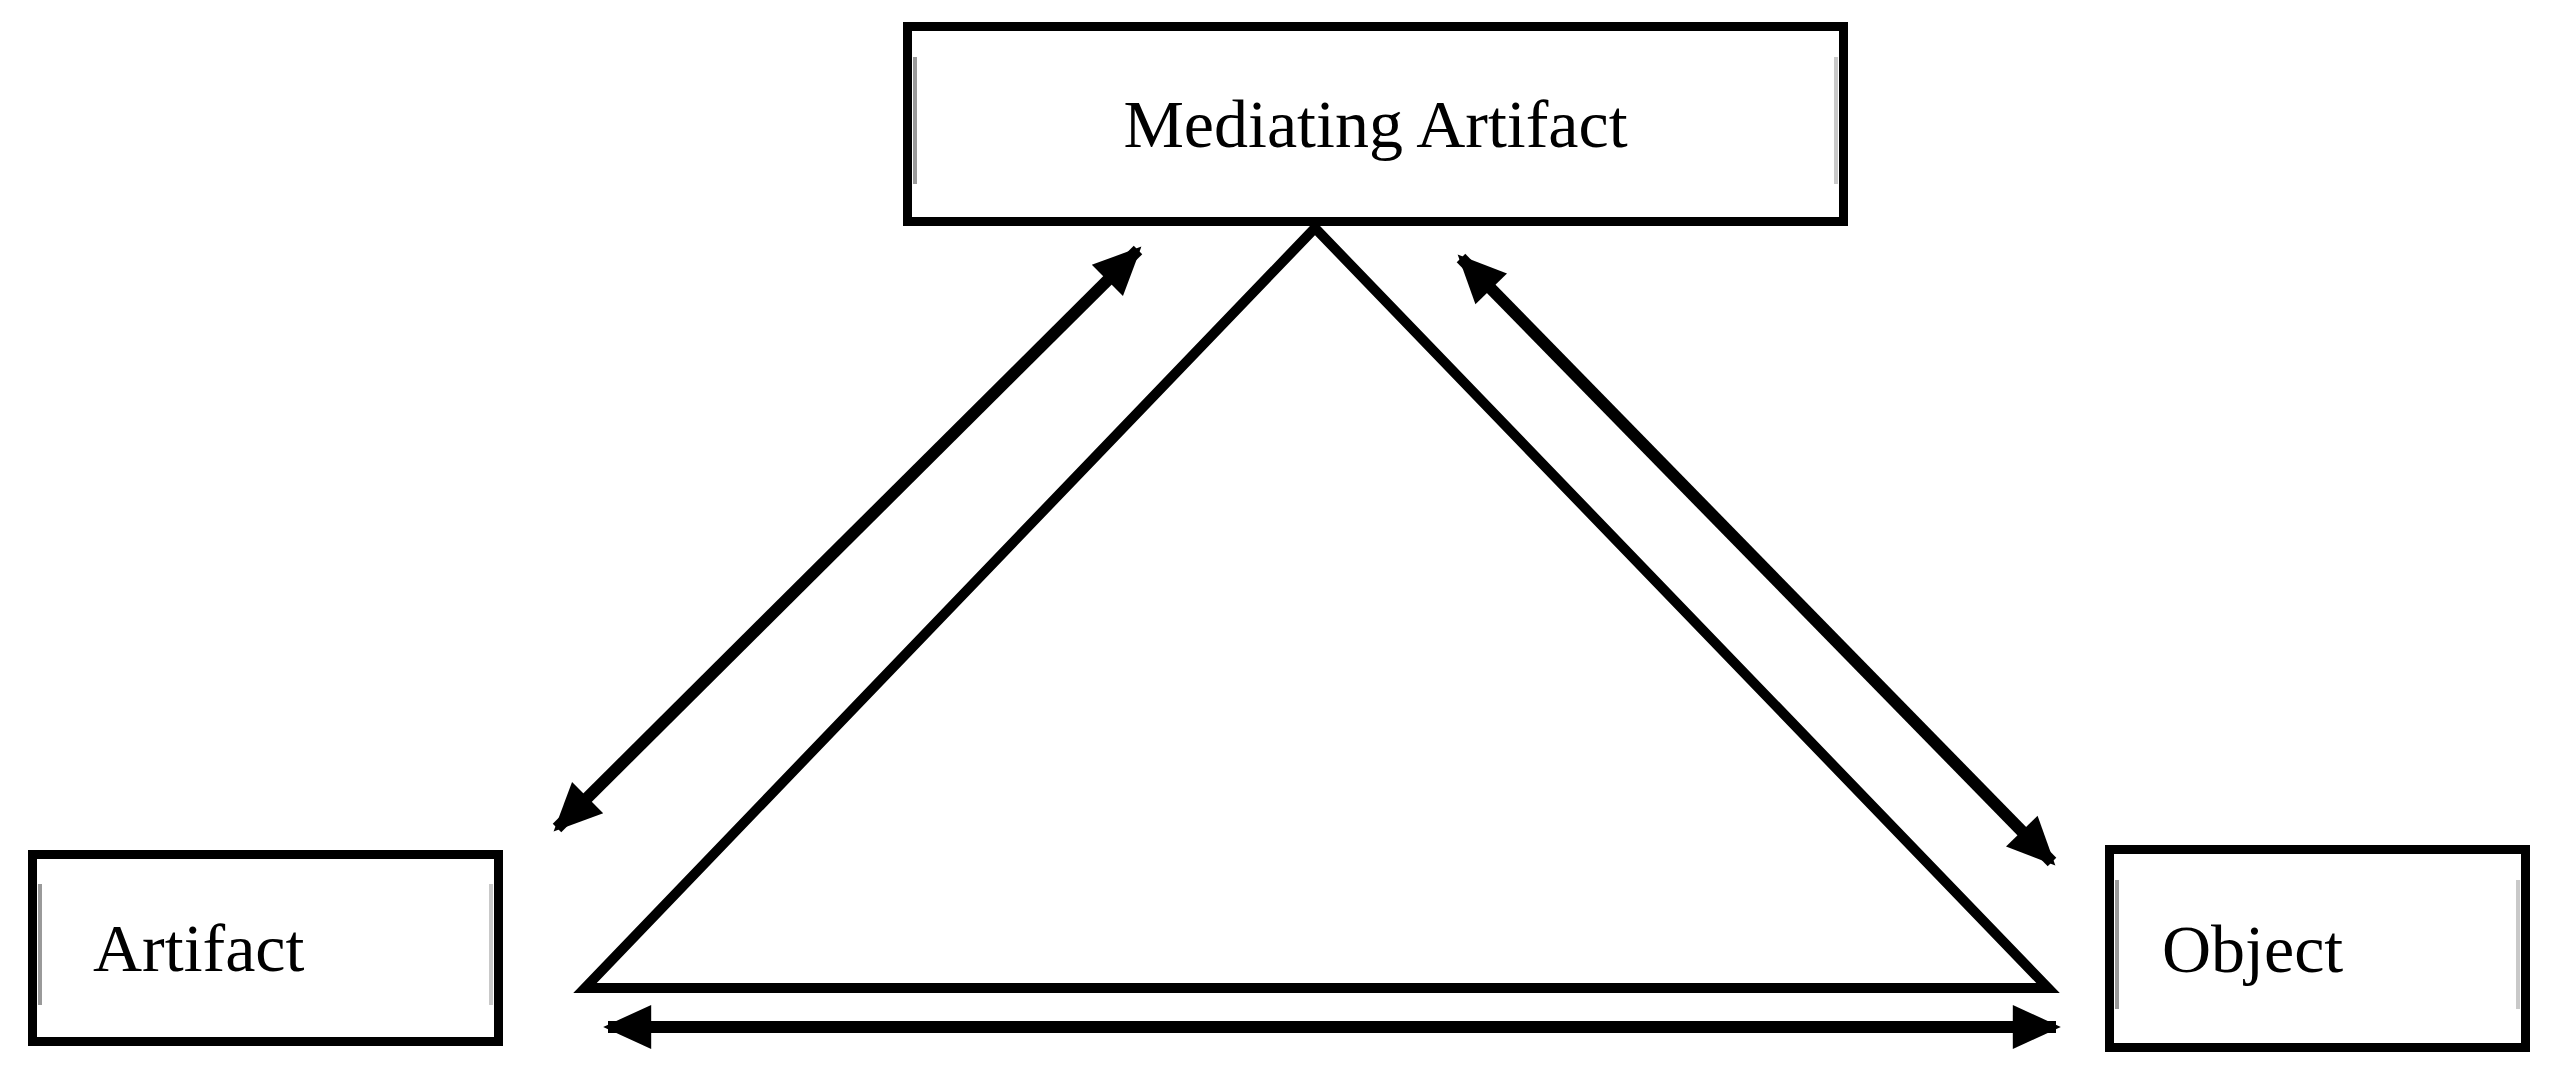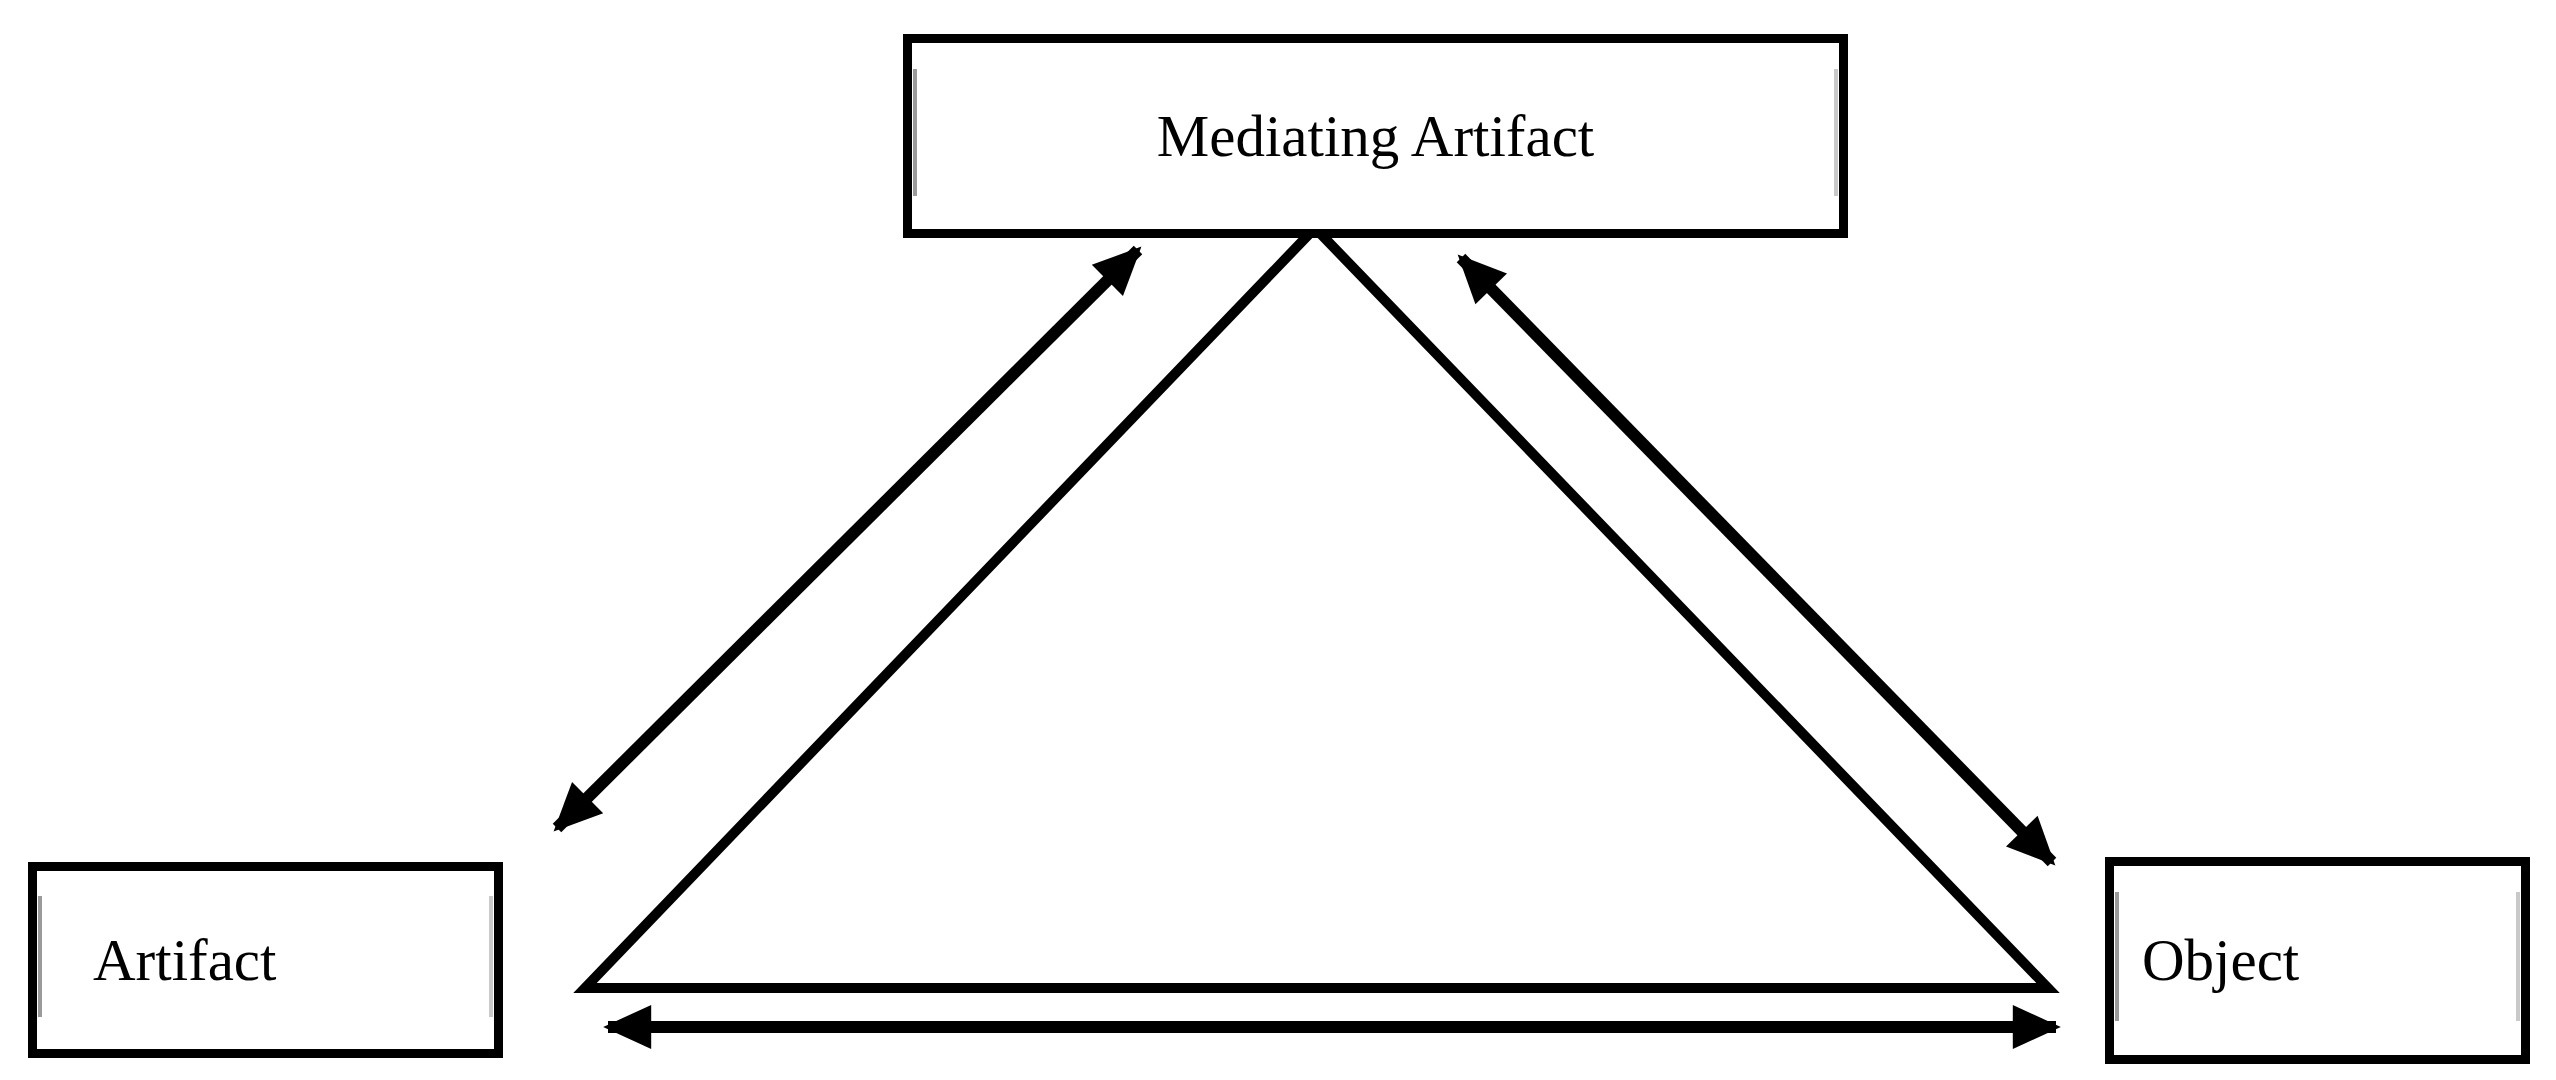--- a/index.html
+++ b/index.html
@@ -24,24 +24,23 @@
     display: block;
   }
   .node {
     position: absolute;
     box-sizing: border-box;
     background: #ffffff;
     border: 9px solid #000000;
     display: flex;
     align-items: center;
     color: #000000;
-    font-size: 59px;
+    font-size: 68px;
     line-height: 1;
     white-space: nowrap;
-    margin-top: 12px;
   }
   
   .node::before, .node::after {
     content: "";
     position: absolute;
     top: 14%;
     height: 68%;
     width: 4px;
   }
   .node::before { left: 1px; background: #9a9a9a; }
@@ -53,21 +52,21 @@
     justify-content: center;
   }
   #node-subject {
     left: 28px; top: 850px;
     width: 475px; height: 196px;
     padding-left: 56px;
   }
   #node-object {
     left: 2105px; top: 845px;
     width: 425px; height: 207px;
-    padding-left: 28px;
+    padding-left: 48px;
   }
 </style>
 </head>
 <body>
 
 <div id="stage">
 
   <svg id="edge-layer" viewBox="0 0 2556 1080" xmlns="http://www.w3.org/2000/svg">
     <defs>
       <marker id="arrowhead" viewBox="0 0 10 10" refX="9" refY="5" markerWidth="4.6" markerHeight="4.0" orient="auto-start-reverse" markerUnits="strokeWidth">

